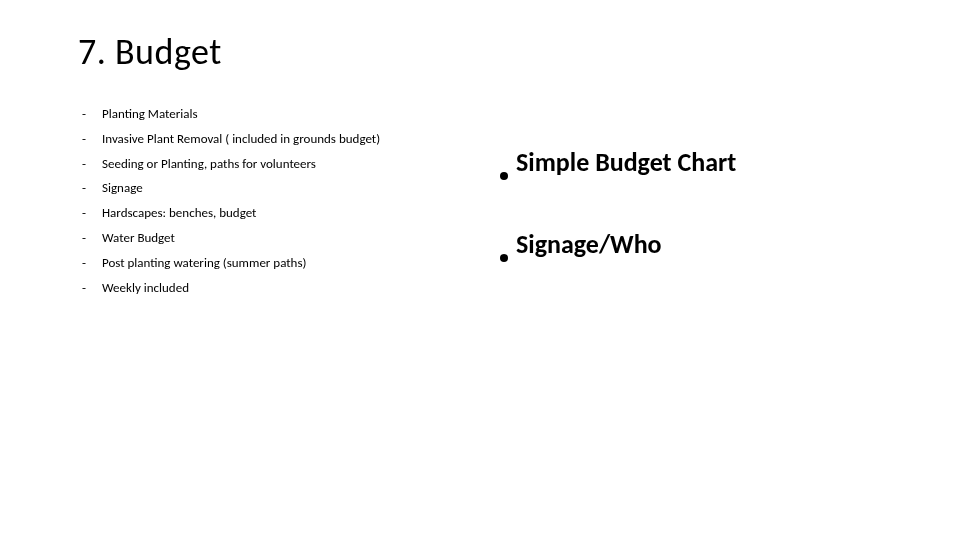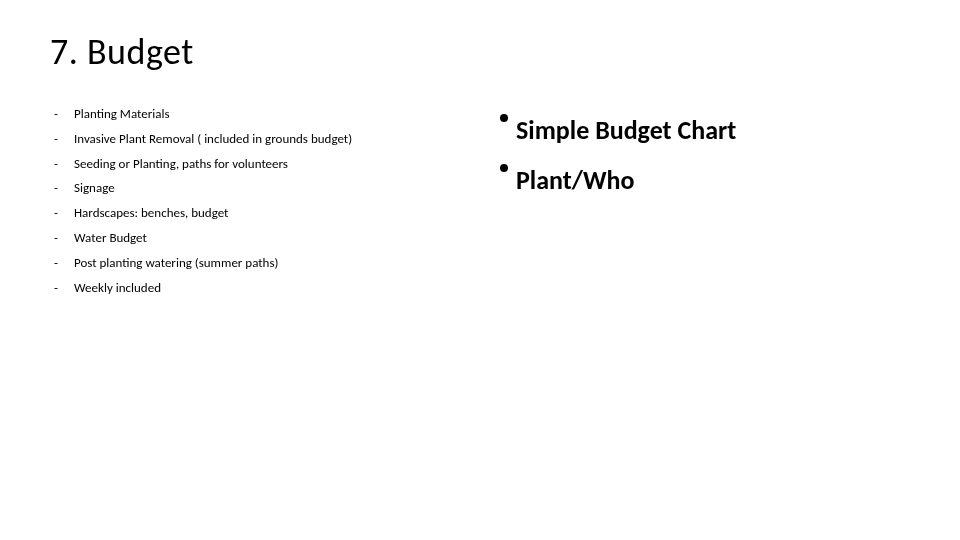--- a/index.html
+++ b/index.html
@@ -12,21 +12,21 @@
       width: 960px;
       height: 540px;
       background: #ffffff;
       font-family: 'Calibri', 'Segoe UI', Arial, sans-serif;
       overflow: hidden;
     }
 
     .page {
       width: 960px;
       height: 540px;
-      padding: 30px 50px;
+      padding: 30px 78px;
       display: flex;
       flex-direction: column;
     }
 
     .title {
       font-size: 36px;
       font-weight: 400;
       color: #000;
       margin-bottom: 30px;
       letter-spacing: 0.5px;
@@ -71,22 +71,23 @@
       display: flex;
       flex-direction: column;
       justify-content: flex-start;
       padding-top: 10px;
       gap: 16px;
     }
 
     .bullet-item {
       display: flex;
       flex-direction: row;
-      align-items: flex-start;
+      align-items: flex-end;
       gap: 8px;
+      margin-top: 32px;
     }
 
     .bullet-dot {
       width: 8px;
       height: 8px;
       background: #000;
       border-radius: 50%;
       flex-shrink: 0;
     }
 
@@ -142,18 +143,18 @@
       </div>
 
     <div class="right-column">
 
     <div class="bullet-item">
           <span class="bullet-dot"></span>
           <span class="bullet-text">Simple Budget Chart</span>
         </div>
         <div class="bullet-item">
           <span class="bullet-dot"></span>
-          <span class="bullet-text">Plant/Who</span>
+          <span class="bullet-text">Signage/Who</span>
         </div>
       </div>
 
   </div>
 </div>
 
 </body></html>

